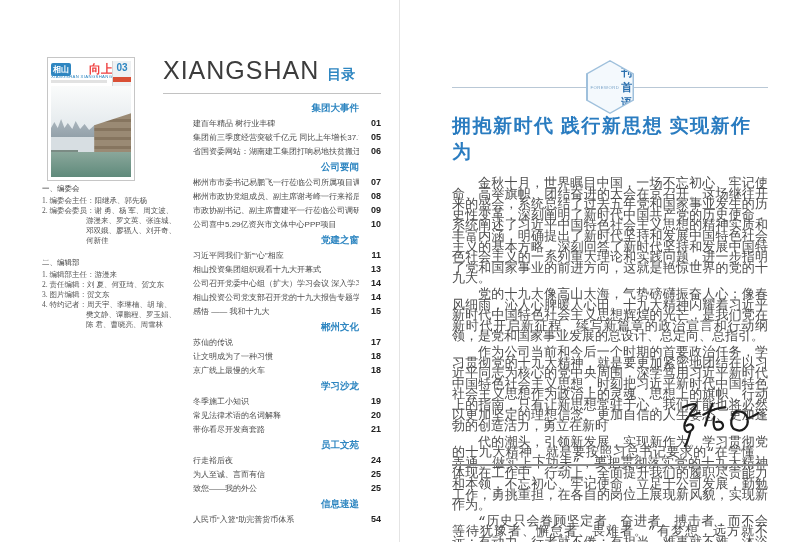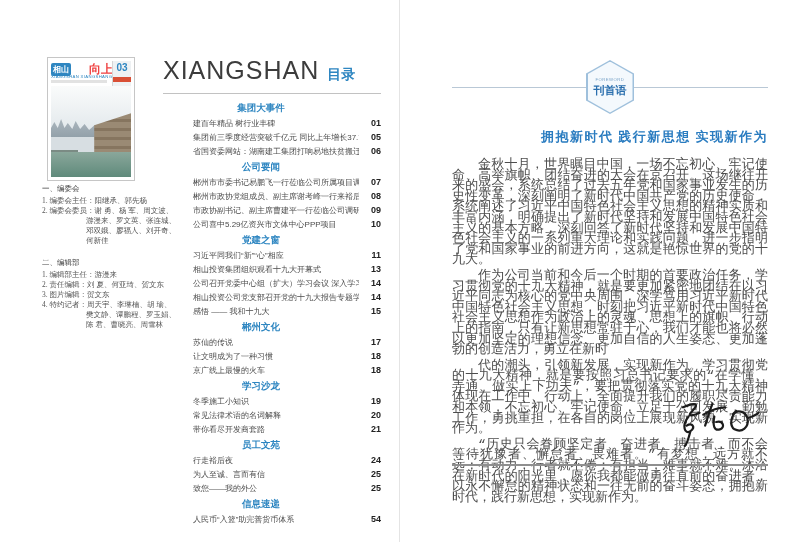--- a/index.html
+++ b/index.html
@@ -40,40 +40,40 @@
   .edit-title{margin-bottom:2px;color:#444;}
   .edit-line{white-space:nowrap;font-family:Liberation Serif, serif;}
   .edit-line.indent{padding-left:44px;}
 
   
   .toc{position:absolute;left:163px;top:56px;width:218px;}
   .toc-title-row{height:30px;}
   .toc-title-en{font-size:25px;letter-spacing:1px;color:#3c3c3c;font-weight:400;}
   .toc-title-cn{font-size:14px;color:#2e86c1;font-weight:bold;margin-left:8px;}
   .toc-rule{border-top:1px solid #c2c2c2;margin-top:7px;margin-bottom:6px;}
-  .toc-heading{display:flex;justify-content:center;align-items:baseline;
+  .toc-heading{display:flex;justify-content:flex-end;align-items:baseline;
                color:#2e86c1;font-weight:bold;font-size:9.5px;padding:2.2px 0 1.8px;}
   .toc-item{display:flex;justify-content:space-between;align-items:baseline;
             font-size:8px;color:#4c4c4c;padding:1.5px 0;}
   .toc-item .t{flex:1;white-space:nowrap;overflow:hidden;padding-left:30px;}
   .toc-item .p,.toc-heading .p{width:22px;text-align:right;font-size:9px;color:#222;font-weight:600;}
 
   
   .foreword{position:absolute;left:452px;top:56px;width:316px;height:430px;}
   .badge-row{position:relative;height:54px;}
   .badge-line{position:absolute;left:0;right:0;top:31px;height:1px;background:#b9c8d6;}
   .hex{position:absolute;left:50%;top:4px;transform:translateX(-50%);width:48px;height:54px;
        clip-path:polygon(50% 0,100% 25%,100% 75%,50% 100%,0 75%,0 25%);background:#9fc0dc;}
   .hex-in{position:absolute;left:1.5px;top:1.5px;right:1.5px;bottom:1.5px;
           clip-path:polygon(50% 0,100% 25%,100% 75%,50% 100%,0 75%,0 25%);background:#f4f9fd;
-          display:flex;flex-direction:column;align-items:center;justify-content:center;}
+          display:flex;flex-direction:row;align-items:center;justify-content:center;}
   .badge-en{font-size:5px;color:#7aa4c8;letter-spacing:.5px;transform:scale(.85);}
   .badge-cn{font-family:"Liberation Serif",serif;font-size:11px;color:#2a6fae;font-weight:bold;margin-top:1px;}
-  .fw-title{text-align:right;font-family:"Liberation Serif",serif;font-weight:bold;
-            color:#2a7cc0;font-size:13px;letter-spacing:1.5px;margin:18px 0 14px;}
+  .fw-title{text-align:left;font-family:"Liberation Serif",serif;font-weight:bold;
+            color:#2a7cc0;font-size:19px;letter-spacing:1.5px;margin:3px 0 14px;}
   .fw-body p{font-family:Liberation Mono, monospace;font-size:13px;line-height:10.6px;
              color:#4d4d4d;text-align:justify;text-indent:2em;margin:0 0 5px;}
   .signature{position:absolute;right:4px;top:338px;width:92px;height:56px;}
   .fw-rule{position:absolute;left:0;right:0;top:408px;height:2px;background:#8f8f8f;}
 </style>
 </head>
 <body>
 
 <div id="spread">
   <div class="spine"></div>
@@ -266,20 +266,21 @@
       <div class="hex">
         <div class="hex-in">
           <span class="badge-en">FOREWORD</span>
           <span class="badge-cn">刊首语</span>
         </div>
       </div>
     </div>
     <div class="fw-title">拥抱新时代 践行新思想 实现新作为</div>
     <div class="fw-body" id="fw-body">
         <p>金秋十月，世界瞩目中国，一场不忘初心、牢记使命、高举旗帜、团结奋进的大会在京召开。这场继往开来的盛会，系统总结了过去五年党和国家事业发生的历史性变革，深刻阐明了新时代中国共产党的历史使命，系统阐述了习近平中国特色社会主义思想的精神实质和丰富内涵，明确提出了新时代坚持和发展中国特色社会主义的基本方略，深刻回答了新时代坚持和发展中国特色社会主义的一系列重大理论和实践问题，进一步指明了党和国家事业的前进方向，这就是艳惊世界的党的十九大。</p>
+        <p>党的十九大像高山大海，气势磅礴振奋人心；像春风细雨，沁人心脾暖人心田。十九大精神闪耀着习近平新时代中国特色社会主义思想辉煌的光芒，是我们党在新时代开启新征程、续写新篇章的政治宣言和行动纲领，是党和国家事业发展的总设计、总定向、总指引。</p>
         <p>作为公司当前和今后一个时期的首要政治任务，学习贯彻党的十九大精神，就是要更加紧密地团结在以习近平同志为核心的党中央周围，深学笃用习近平新时代中国特色社会主义思想，时刻把习近平新时代中国特色社会主义思想作为政治上的灵魂、思想上的旗帜、行动上的指南，只有让新思想常驻于心，我们才能也将必然以更加坚定的理想信念、更加自信的人生姿态、更加蓬勃的创造活力，勇立在新时</p>
         <p>代的潮头，引领新发展，实现新作为。学习贯彻党的十九大精神，就是要按照习总书记要求的“在学懂、弄通、做实上下功夫”，要把贯彻落实党的十九大精神体现在工作中、行动上，全面提升我们的履职尽责能力和本领，不忘初心、牢记使命，立足于公司发展，勤勉工作，勇挑重担，在各自的岗位上展现新风貌，实现新作为。</p>
         <p>“历史只会眷顾坚定者、奋进者、搏击者，而不会等待犹豫者、懈怠者、畏难者。”有梦想，远方就不远；有动力，行者就不倦；有担当，难事就不难。沐浴在新时代的阳光里，愿你我都能做勇往直前的奋进者，以永不懈怠的精神状态和一往无前的奋斗姿态，拥抱新时代，践行新思想，实现新作为。</p>
       </div>
 
     <svg class="signature" viewBox="0 0 100 60" xmlns="http://www.w3.org/2000/svg">
       <g fill="none" stroke="#1c1c1c" stroke-width="2.4" stroke-linecap="round" stroke-linejoin="round">
         <path d="M12 14 C 26 8, 30 10, 22 18 C 14 26, 26 22, 30 20 M18 24 C 10 34, 14 44, 20 40 C 26 36, 22 30, 16 34 M20 40 C 18 48, 16 54, 14 56"></path>
         <path d="M44 10 C 40 20, 38 28, 36 34 M34 22 C 44 16, 52 14, 58 14 M46 24 C 44 34, 46 40, 52 38 C 58 36, 56 28, 48 30"></path>
         <path d="M70 18 C 64 24, 62 34, 68 38 C 76 42, 84 36, 82 26 C 80 18, 70 16, 66 22 M82 26 C 88 24, 92 22, 94 20"></path>

